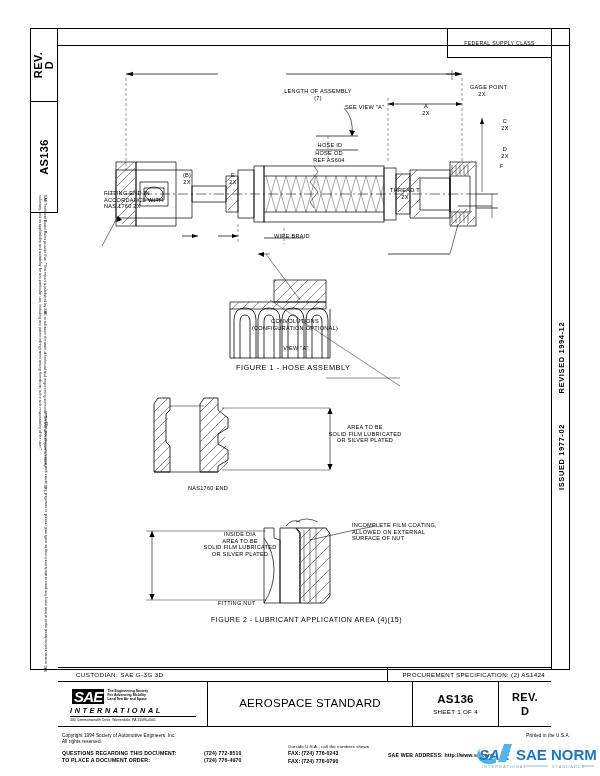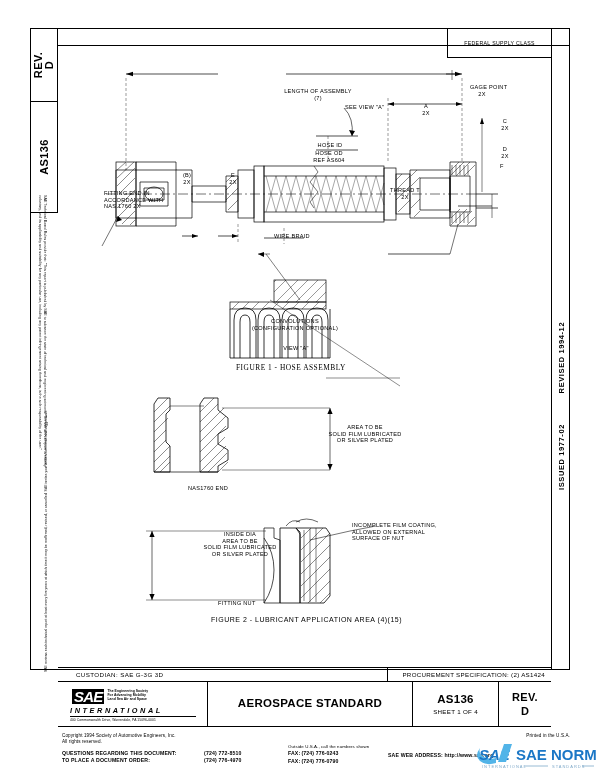--- a/index.html
+++ b/index.html
@@ -188,21 +188,21 @@
     border-right: 1.4px solid #000;
     box-sizing: border-box;
     display: flex;
     flex-direction: column;
     align-items: center;
     justify-content: center;
     padding: 1px 2px;
   }
   .tb-title .t1 {
     font-size: 11.5px;
-    font-weight: bold;
+    font-weight: normal;
     letter-spacing: 0.3px;
     margin-bottom: 3px;
   }
   .tb-title .t2 {
     font-size: 7.6px;
     line-height: 9.4px;
     text-align: center;
     letter-spacing: 0.25px;
   }
   .tb-num {
@@ -584,21 +584,21 @@
 2X</div>
   <div class="dt c" style="left:495px; top:146px; width:20px;">D
 2X</div>
   <div class="dt" style="left:500px; top:163px;">F</div>
   <div class="dt c" style="left:382px; top:187px; width:46px;">THREAD T
 2X</div>
   <div class="dt" style="left:274px; top:233px;">WIRE BRAID</div>
   <div class="dt c" style="left:230px; top:318px; width:130px;">CONVOLUTIONS
 (CONFIGURATION OPTIONAL)</div>
   <div class="dt c" style="left:268px; top:345px; width:56px;">VIEW "A"</div>
-  <div class="fig-cap" style="left:236px; top:363px;font-family:Liberation Serif, serif;">FIGURE 1 - HOSE ASSEMBLY</div>
+  <div class="fig-cap" style="left:236px; top:363px;">FIGURE 1 - HOSE ASSEMBLY</div>
 
   <svg style="position:absolute; left:58px; top:388px;" width="493" height="236">
     <g class="ln" stroke-width="0.8">
 
       <path d="M100,10 L112,10 L112,22 L108,26 L108,54 L112,58 L112,84 L96,84 L96,16 Z"></path>
       <g stroke-width="0.45">
         <line x1="96" y1="24" x2="110" y2="10"></line>
           <line x1="96" y1="34" x2="112" y2="18"></line>
         <line x1="96" y1="44" x2="110" y2="30"></line>
           <line x1="96" y1="54" x2="108" y2="42"></line>

